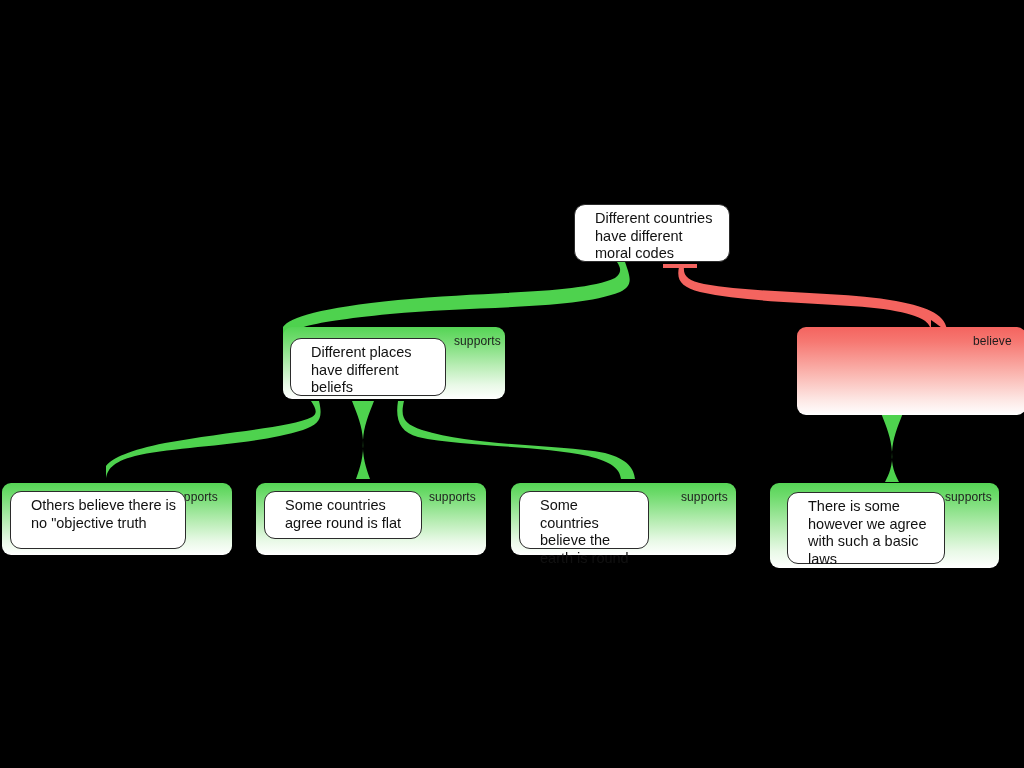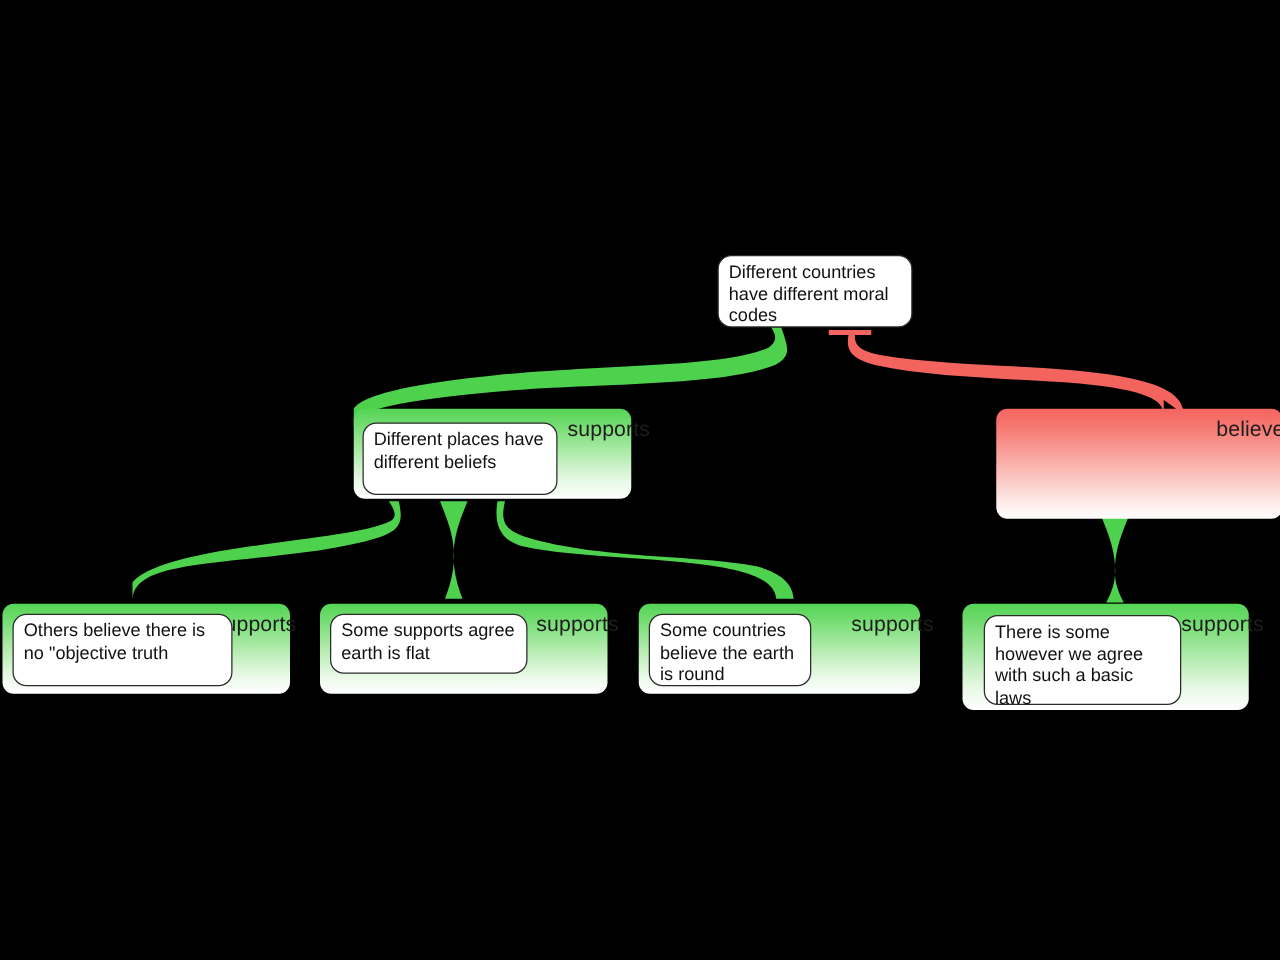--- a/index.html
+++ b/index.html
@@ -35,36 +35,36 @@
   }
   .node.oppose {
     background: linear-gradient(to bottom, #f4645f 0%, #f67771 16%, #fab4ae 52%, #fde6e3 82%, #ffffff 100%);
   }
   .node.plain {
     background: transparent;
   }
   .reltag {
     position: absolute;
     top: 7px;
-    font-size: 17px;
+    font-size: 12px;
     color: #1d1d1d;
     white-space: nowrap;
     letter-spacing: 0.1px;
     text-align: right;
   }
   .textbox {
     position: absolute;
     box-sizing: border-box;
     background: #ffffff;
     border: 1.3px solid #2b2b2b;
     border-radius: 11px;
     color: #111111;
     font-size: 14.5px;
     line-height: 17.6px;
-    padding: 5px 8px 5px 8px;
+    padding: 5px 8px 5px 20px;
     white-space: pre-line;
   }
 </style>
 </head>
 <body>
 
 <div id="stage">
 
   <svg id="connectors" viewBox="0 0 1024 768">
 
@@ -135,21 +135,21 @@
     <span class="reltag" style="left:176px;">believe</span>
   </div>
 
   <div class="node support" style="left:2px; top:483px; width:230px; height:72px;">
     <span class="reltag" style="left:169px;">supports</span>
     <div class="textbox" style="left:8px; top:8px; width:176px; height:58px;">Others believe there is no "objective truth</div>
   </div>
 
   <div class="node support" style="left:256px; top:483px; width:230px; height:72px;">
     <span class="reltag" style="left:173px;">supports</span>
-    <div class="textbox" style="left:8px; top:8px; width:158px; height:48px;">Some supports agree earth is flat</div>
+    <div class="textbox" style="left:8px; top:8px; width:158px; height:48px;">Some countries agree round is flat</div>
   </div>
 
   <div class="node support" style="left:511px; top:483px; width:225px; height:72px;">
     <span class="reltag" style="left:170px;">supports</span>
     <div class="textbox" style="left:8px; top:8px; width:130px; height:58px;">Some countries believe the earth is round</div>
   </div>
 
   <div class="node support" style="left:770px; top:483px; width:229px; height:85px;">
     <span class="reltag" style="left:175px;">supports</span>
     <div class="textbox" style="left:17px; top:9px; width:158px; height:72px;">There is some however we agree with such a basic laws</div>

